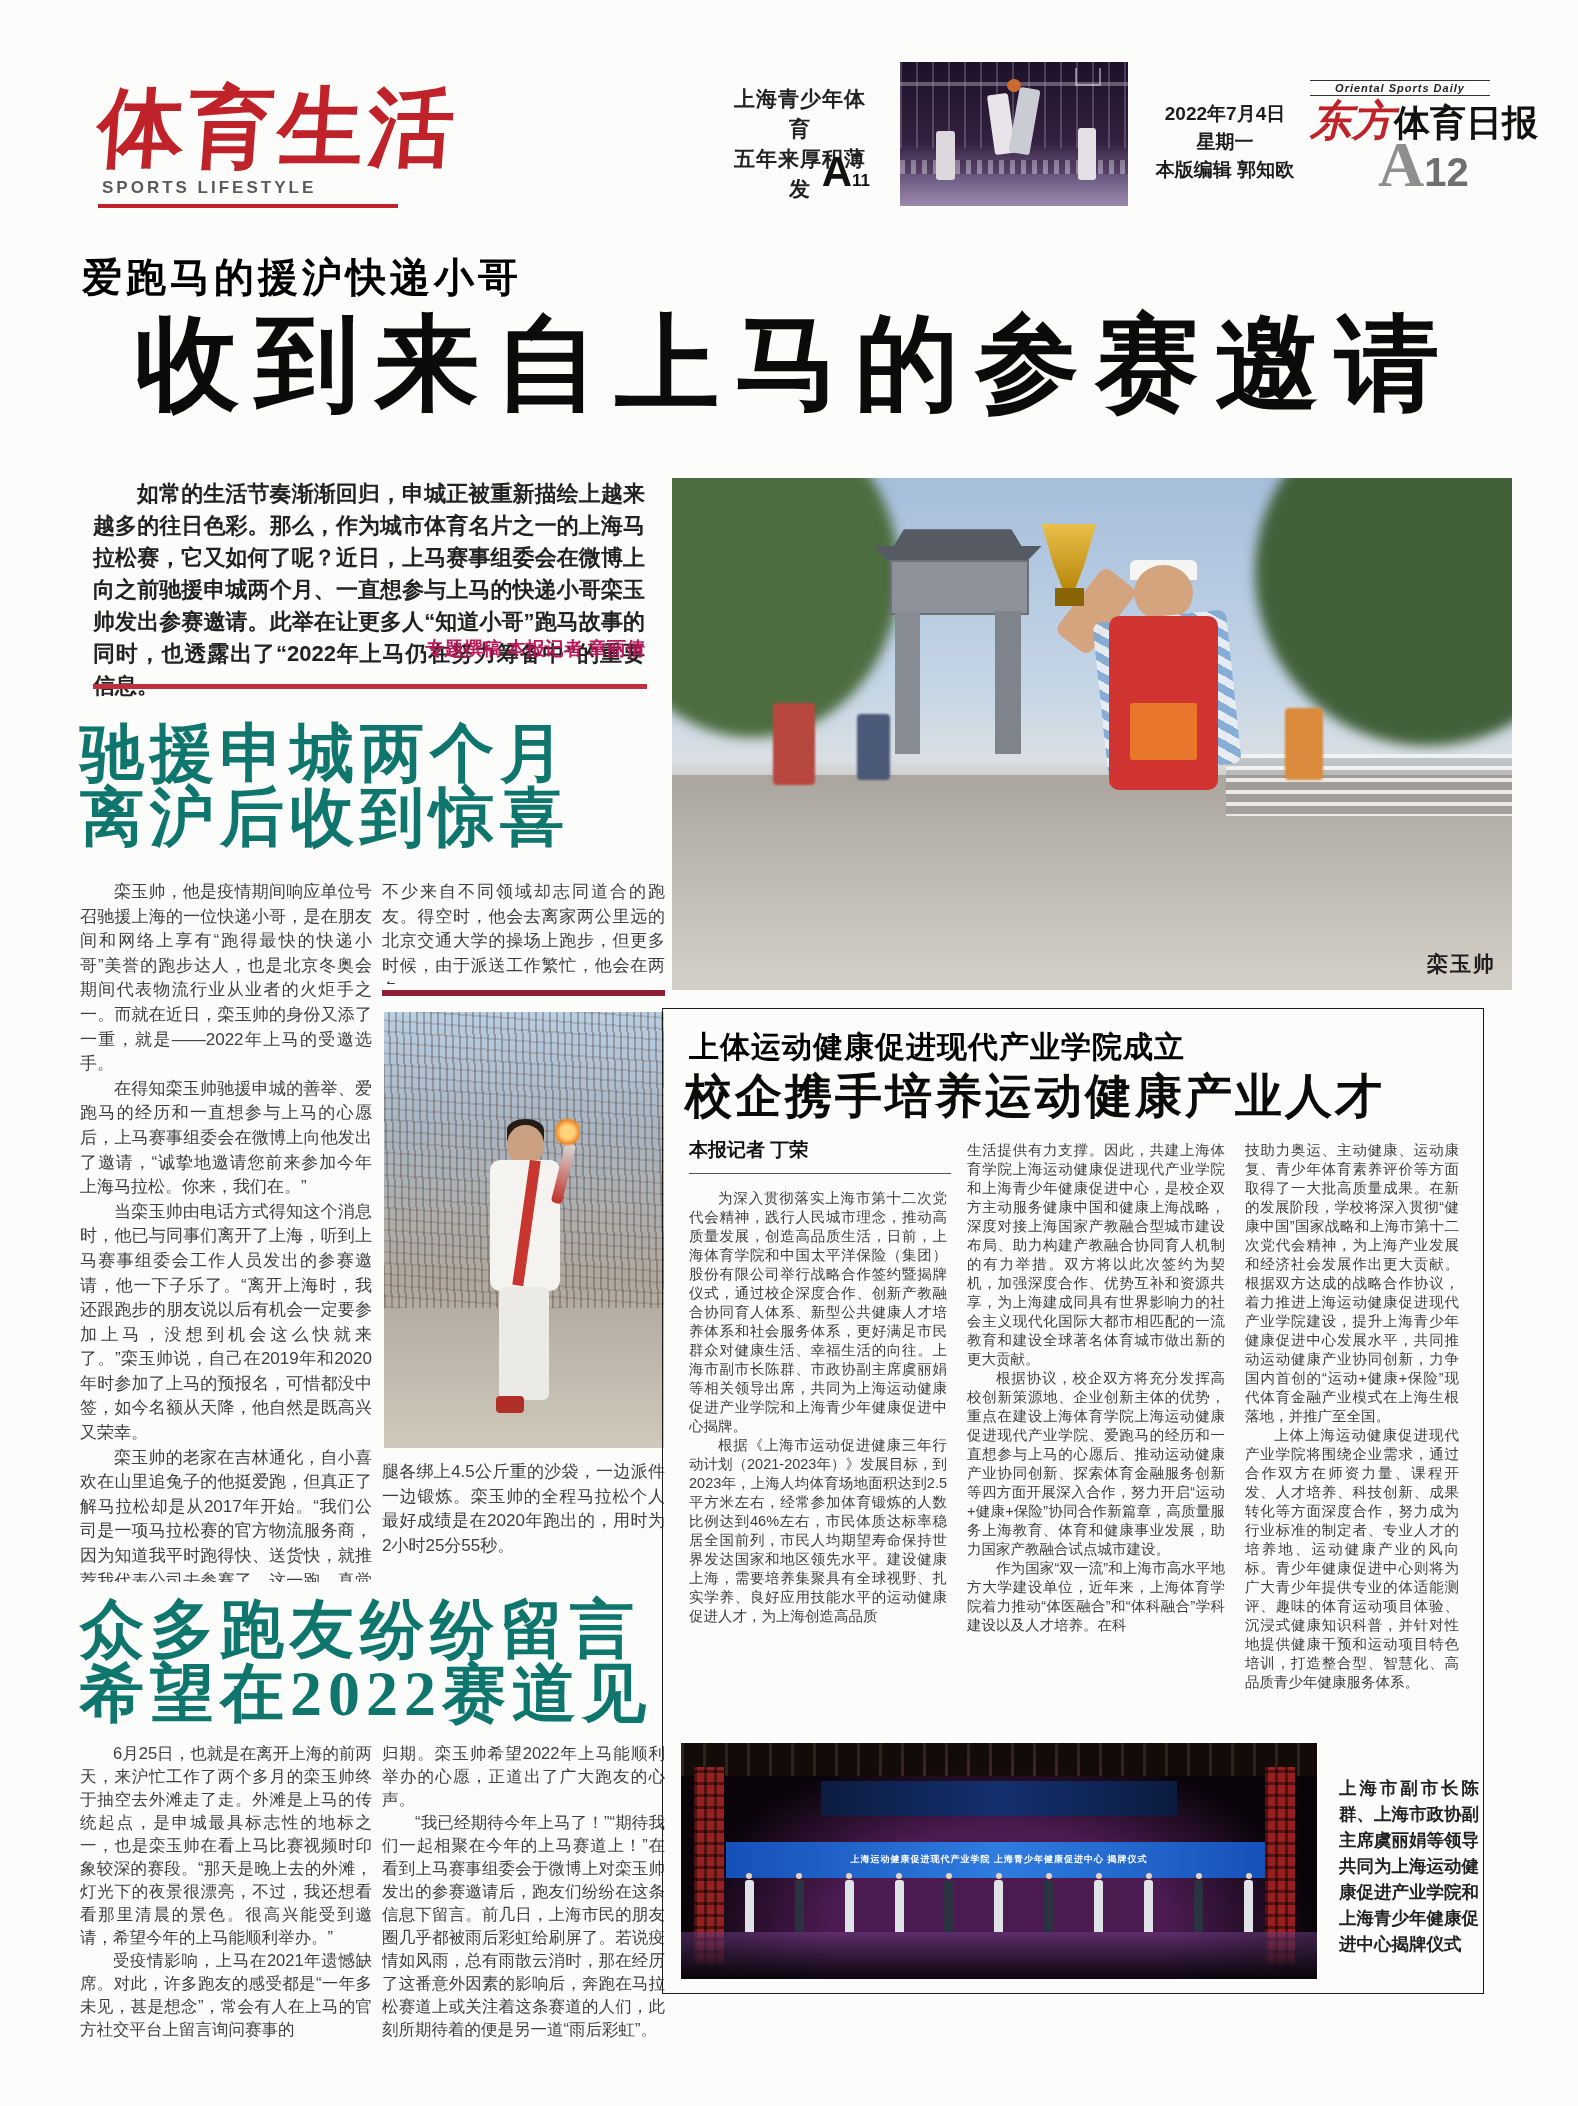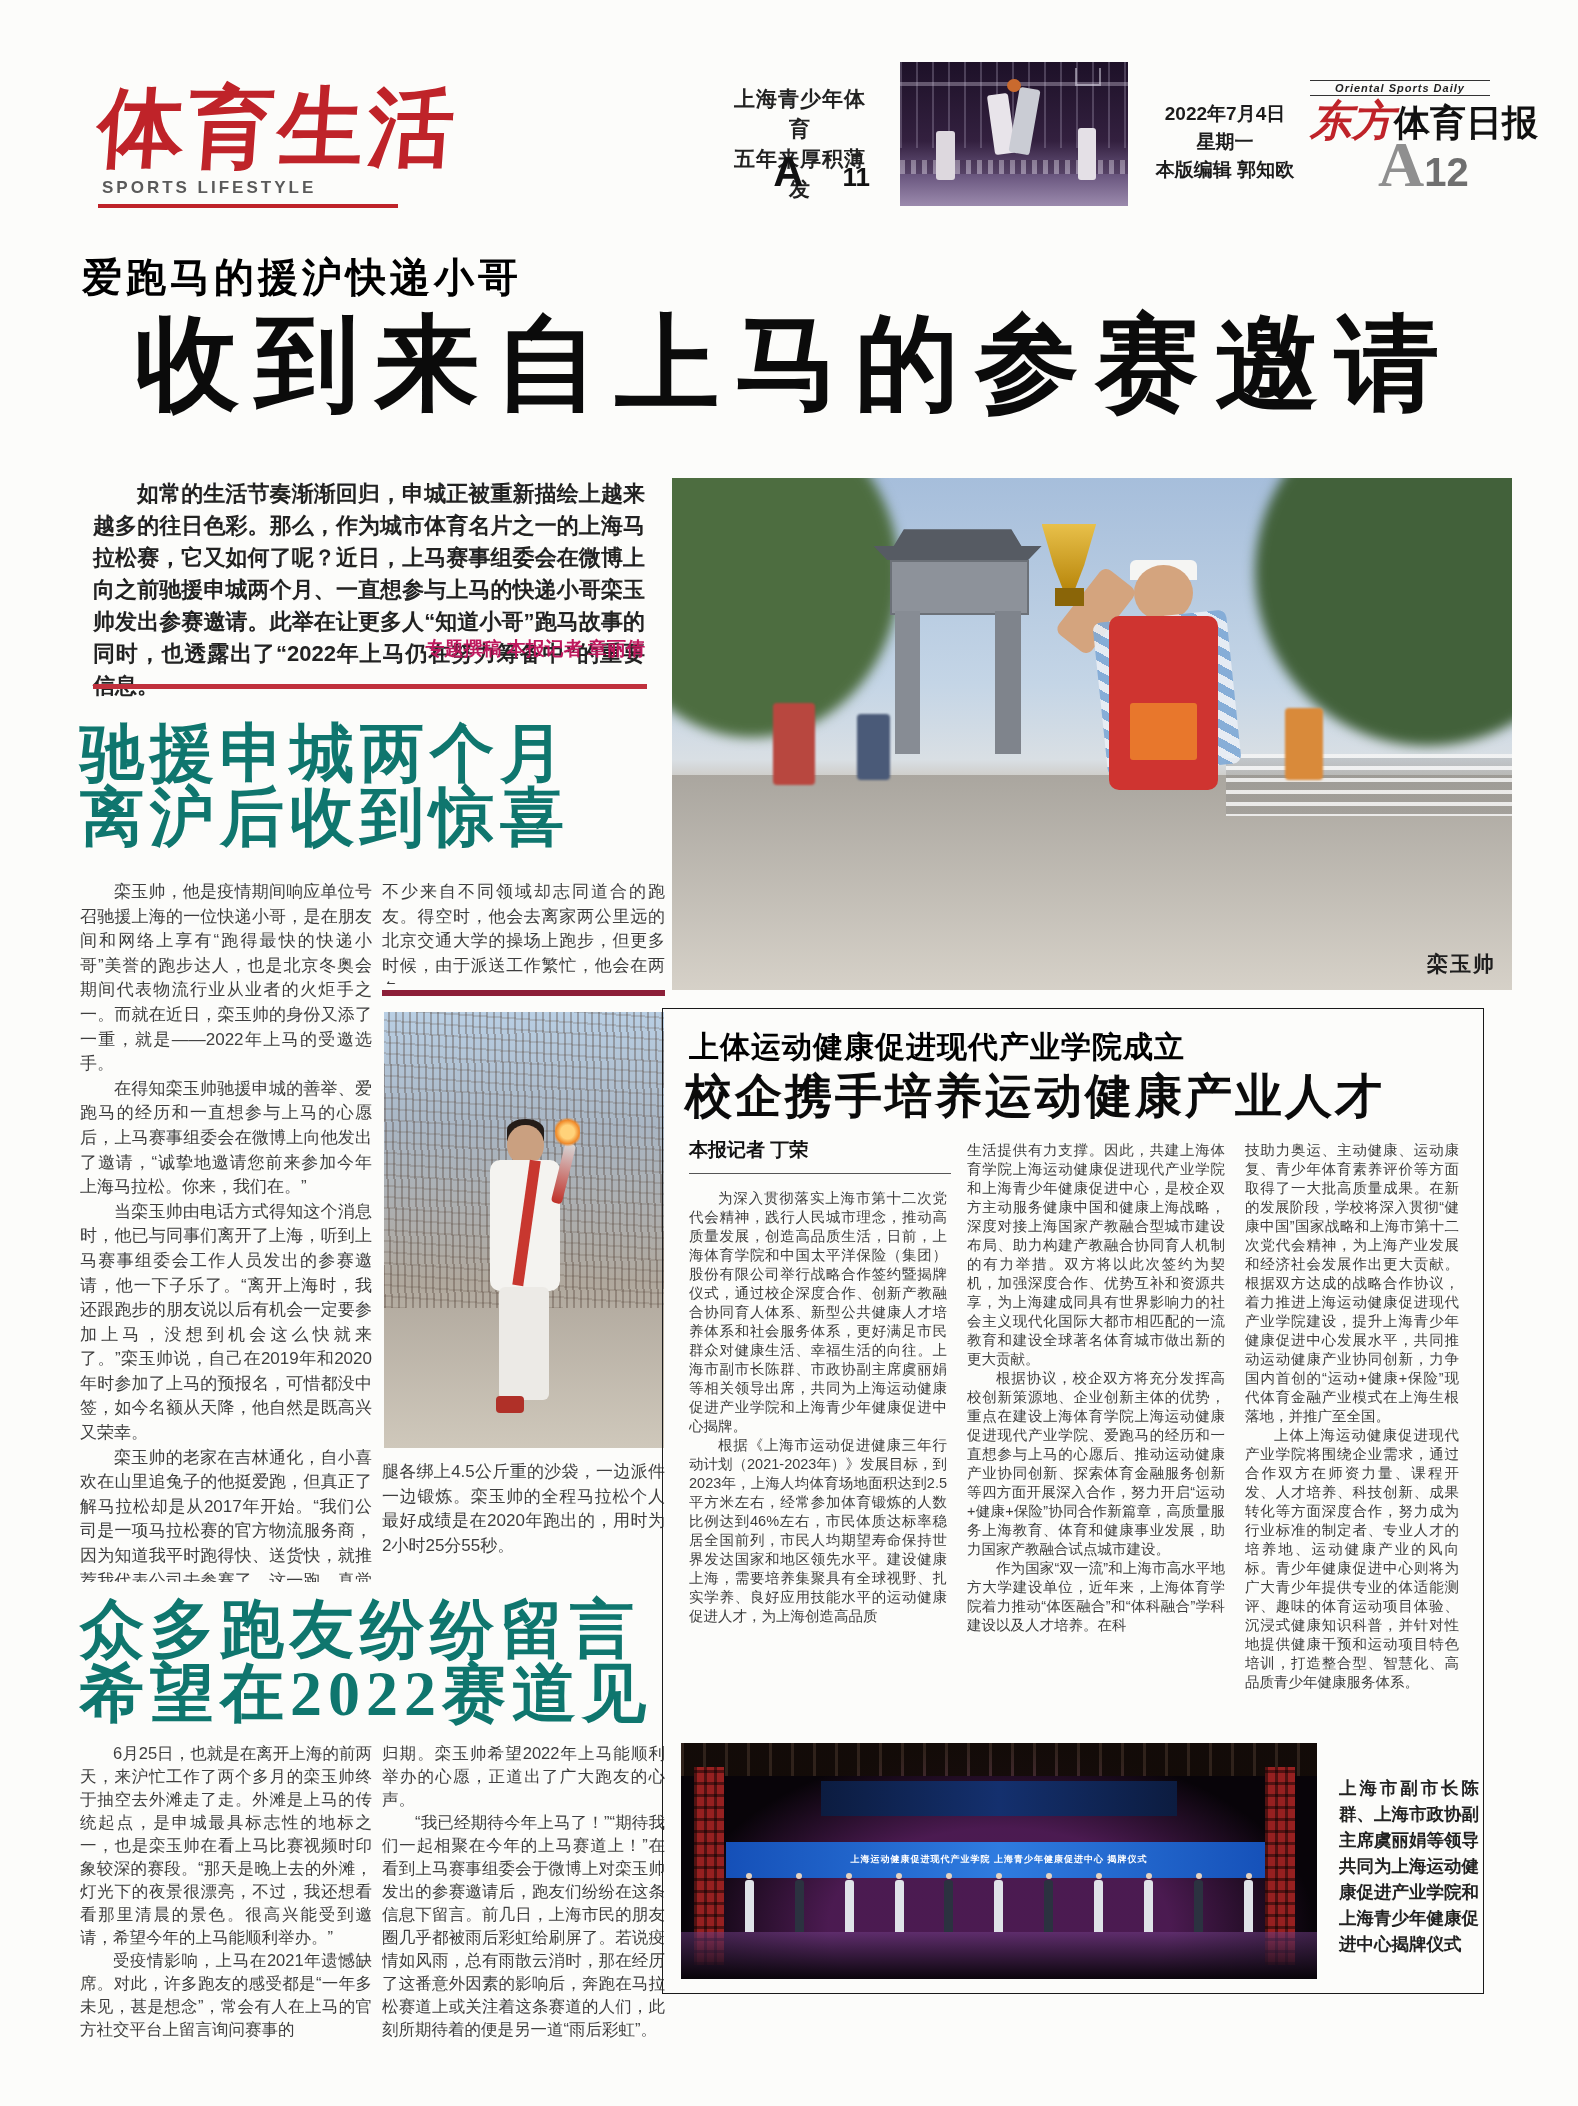--- a/index.html
+++ b/index.html
@@ -7,21 +7,21 @@
         font-family:"Liberation Sans","DejaVu Sans",sans-serif;color:#3b3b3b;overflow:hidden;}
   
   .logo-cn{position:absolute;left:98px;top:84px;font-size:86px;font-weight:900;color:#bf2329;
            letter-spacing:4px;transform:skewX(-4deg);font-family:"Liberation Sans",sans-serif;line-height:1;}
   .logo-en{position:absolute;left:102px;top:178px;font-size:17px;font-weight:700;color:#5a5a5a;letter-spacing:3px;text-align:center;}
   .logo-rule{position:absolute;left:98px;top:204px;width:300px;height:4px;background:#bf2329;}
   .head-center{position:absolute;left:730px;top:84px;width:140px;text-align:center;color:#222;}
   .head-center .l{font-size:21px;font-weight:600;line-height:30px;letter-spacing:1px;}
   .page-a11{position:absolute;left:730px;top:148px;width:140px;text-align:right;color:#111;}
   .page-a11 .A{font-size:42px;font-weight:900;}
-  .page-a11 .n{font-size:26px;font-weight:900;margin-left:39px;}
+  .page-a11 .n{font-size:17px;font-weight:900;}
   .date-block{position:absolute;left:1150px;top:100px;width:150px;text-align:center;color:#1c1c1c;
               font-size:19px;font-weight:600;line-height:28px;}
   .paper-logo{position:absolute;left:1310px;top:80px;width:180px;}
   .osd-en{font-size:11px;font-style:italic;font-weight:700;color:#222;letter-spacing:1px;text-align:center;
           border-top:1px solid #333;border-bottom:1px solid #333;padding:1px 0;}
   .paper-cn{text-align:center;line-height:1.1;margin-top:2px;white-space:nowrap;}
   .paper-cn .red{color:#bf2329;font-size:42px;font-weight:900;font-style:italic;font-family:"Liberation Serif",serif;}
   .paper-cn .blk{color:#111;font-size:36px;font-weight:900;font-family:"Liberation Serif",serif;}
   .a12{position:absolute;left:1378px;top:128px;color:#8f8f8f;}
   .a12 .A{font-size:64px;font-weight:900;font-family:"Liberation Serif",serif;}

